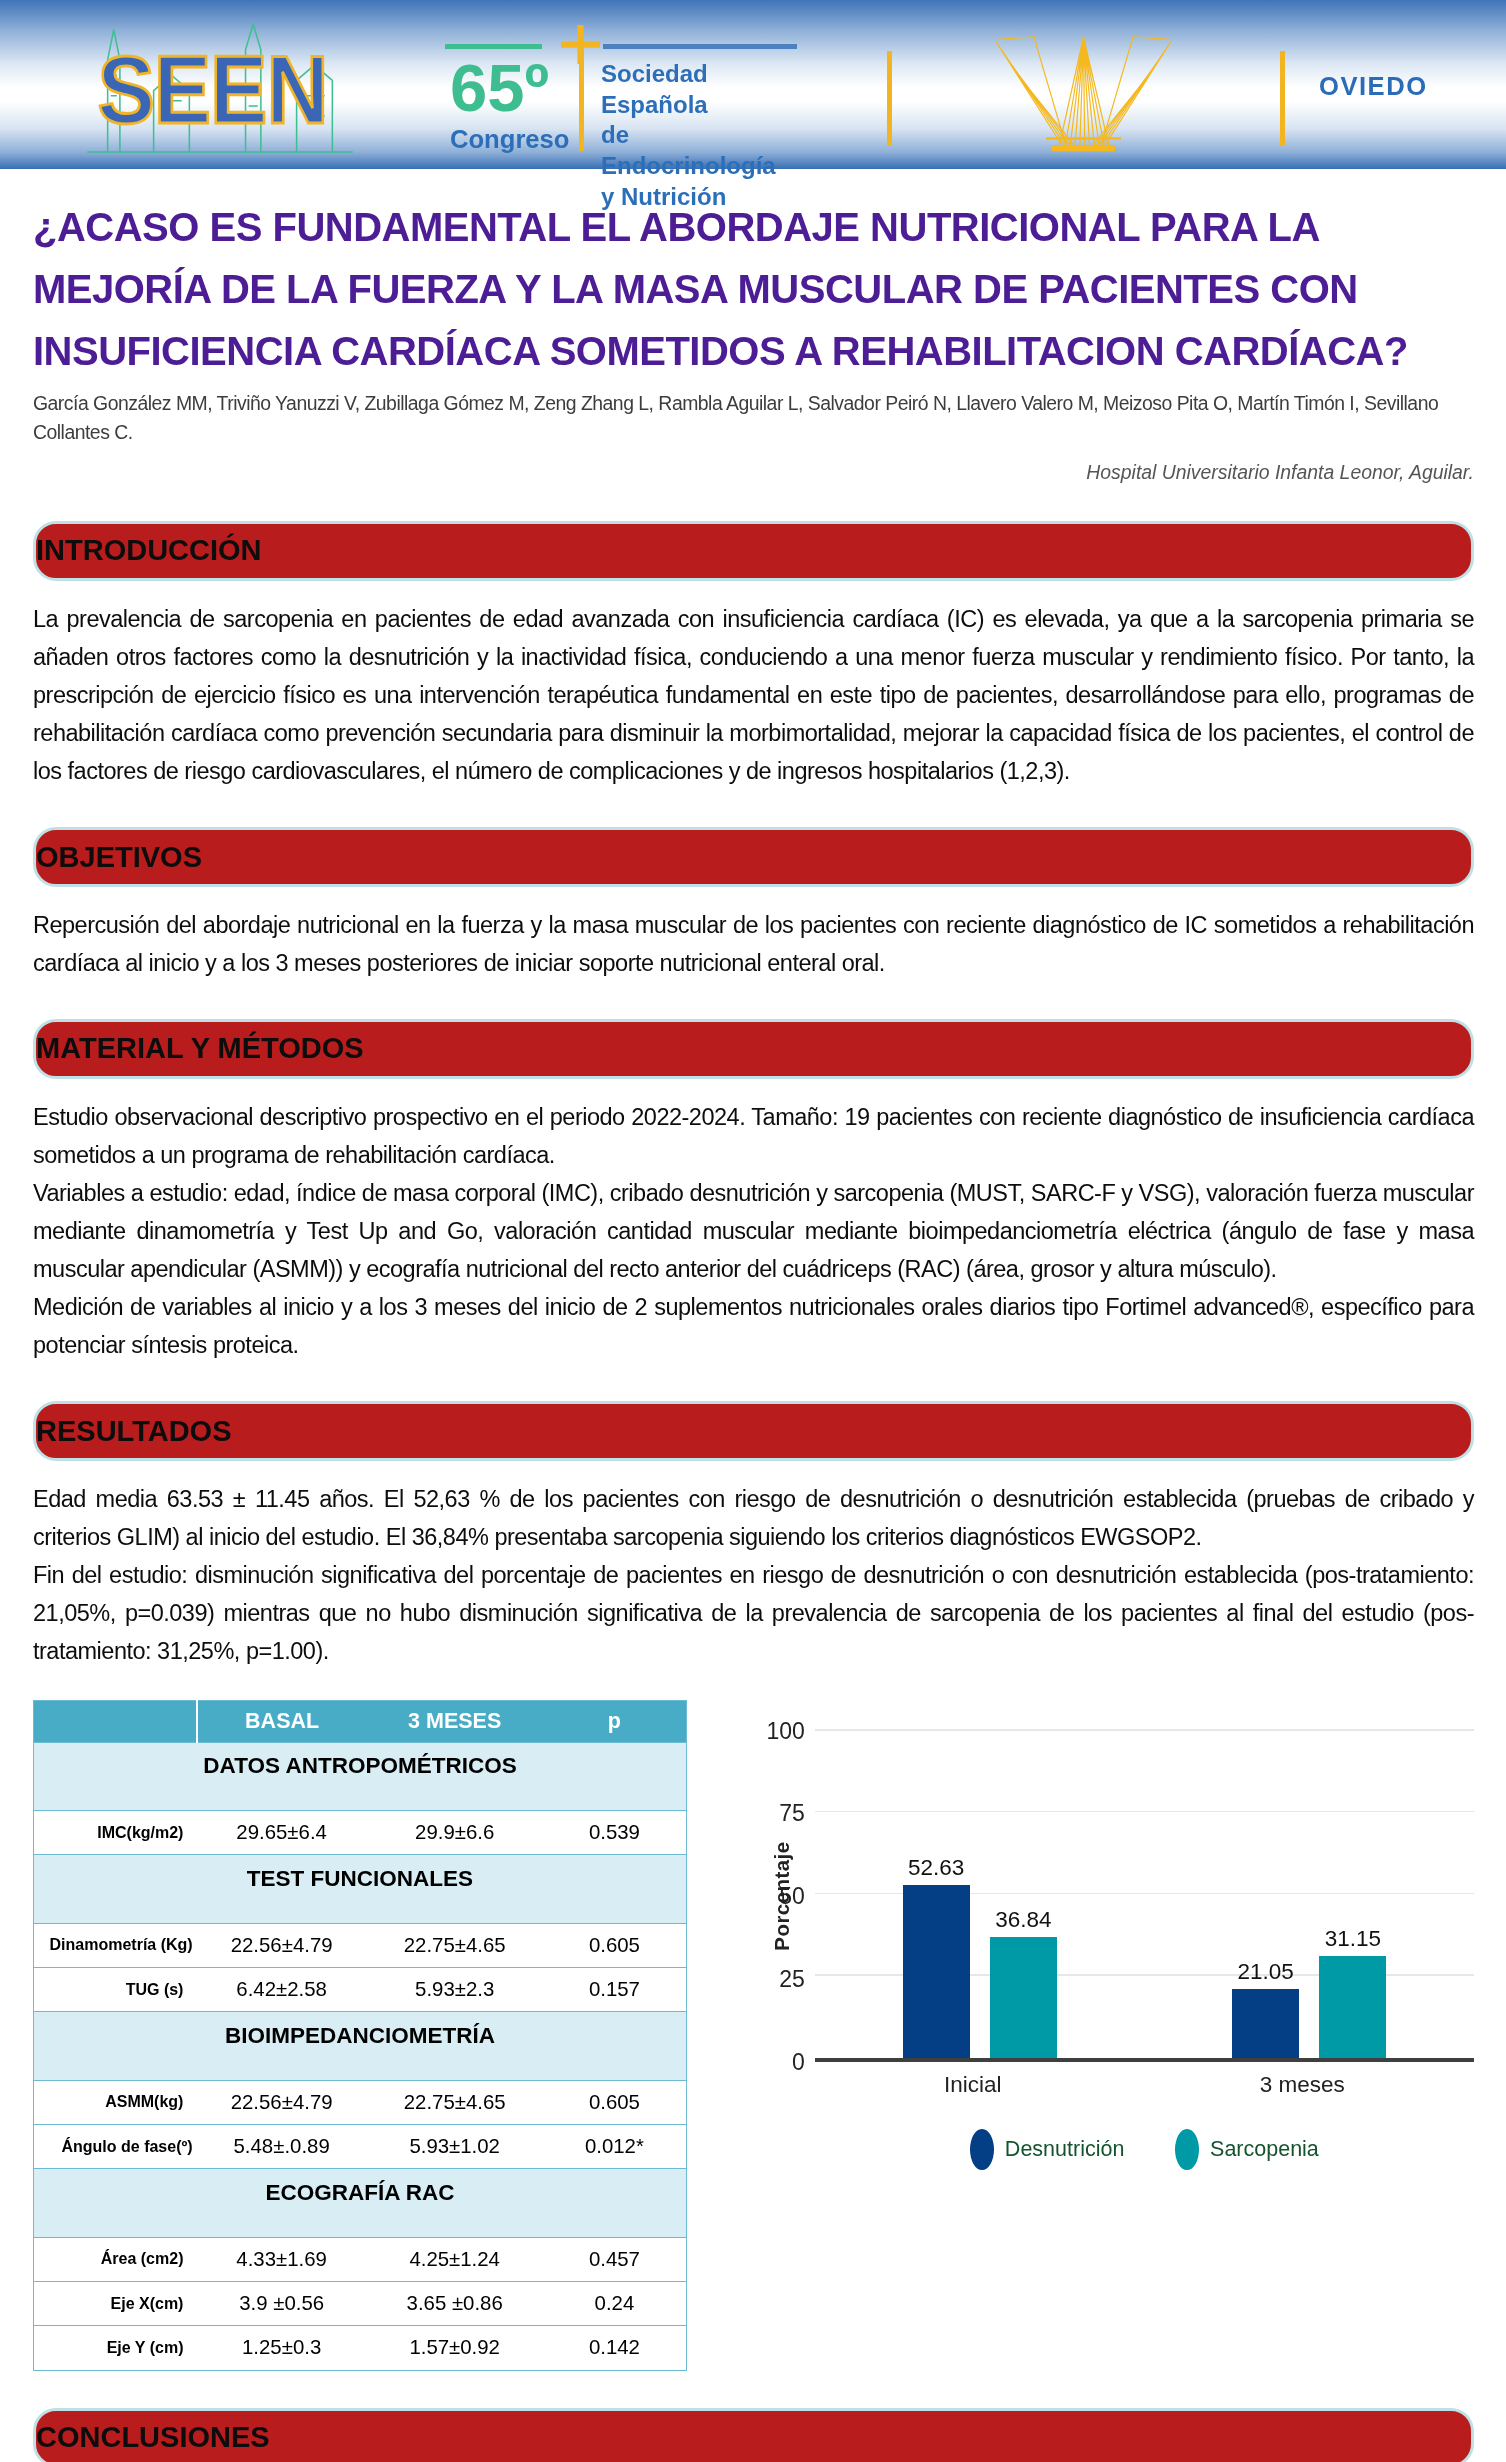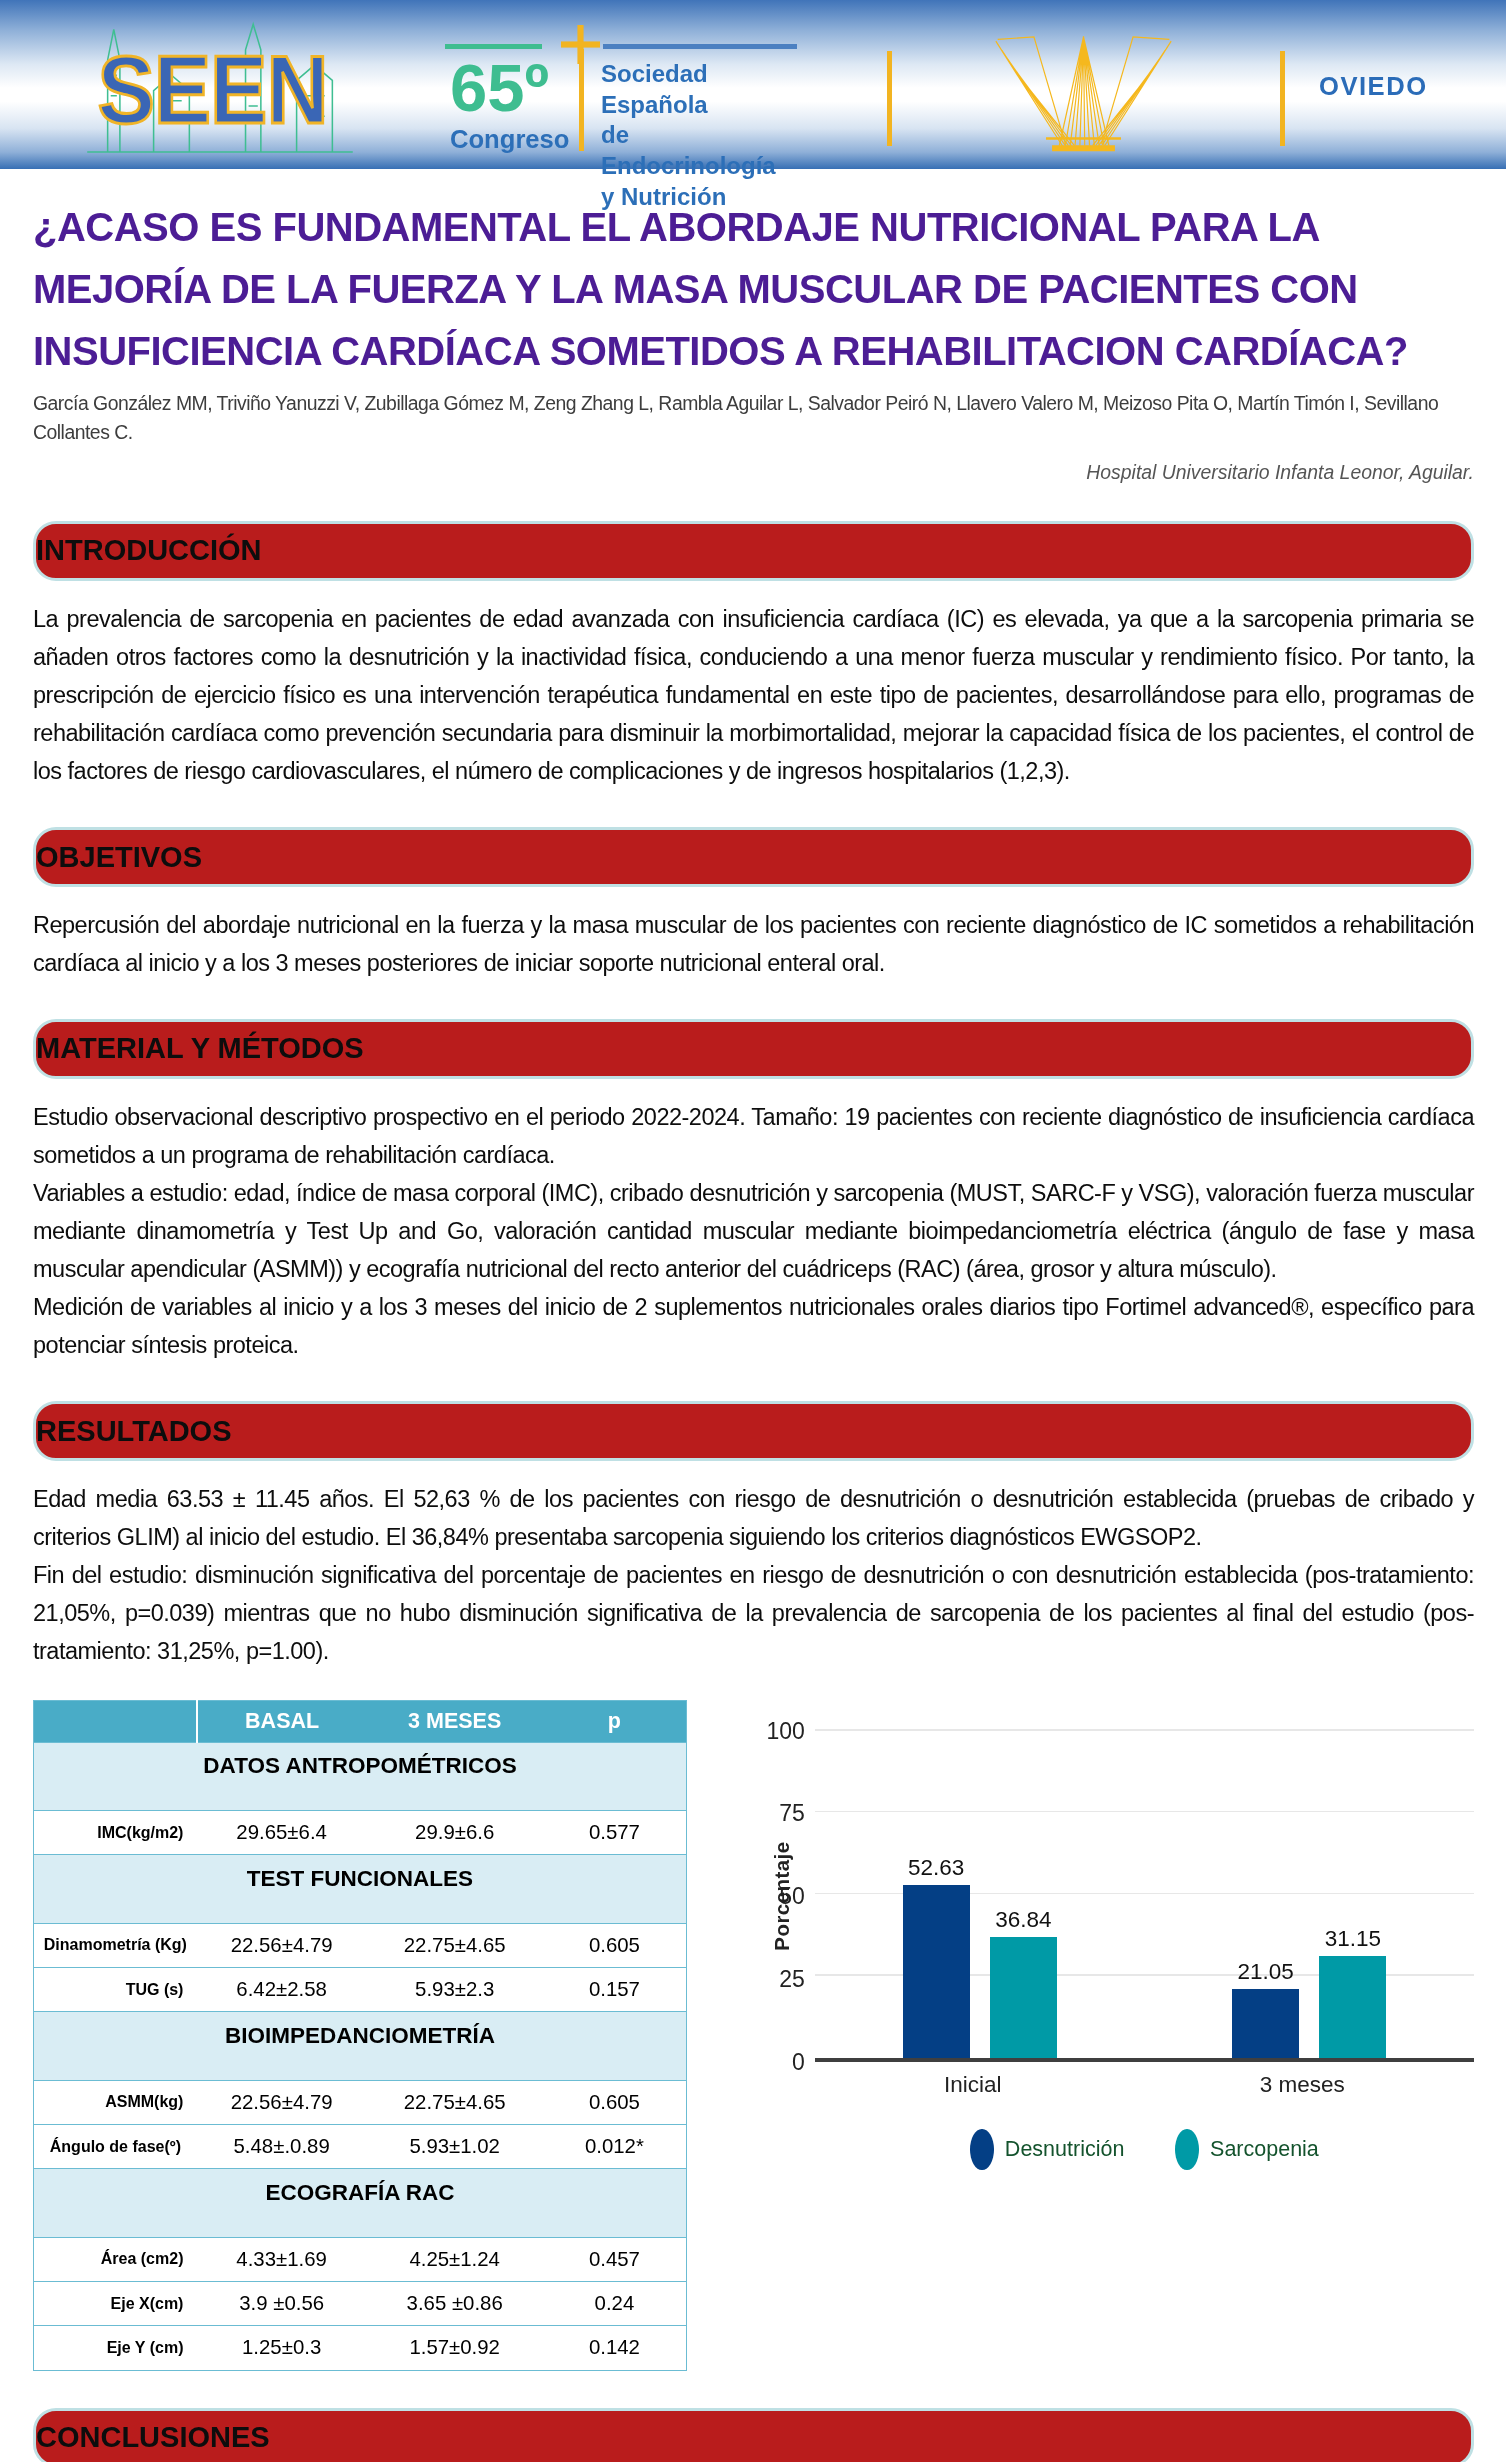--- a/index.html
+++ b/index.html
@@ -42,21 +42,21 @@
 
   
   .results-flex{display:flex;align-items:flex-start;gap:36px;margin-top:29px;}
   table.results{border-collapse:collapse;width:654px;border:1.5px solid #6BBCD3;}
   table.results th,table.results td{border-top:1.5px solid #6BBCD3;border-bottom:1.5px solid #6BBCD3;}
   table.results thead th{background:#49ACC7;color:#fff;font-size:21.5px;font-weight:700;padding:8.2px 4.1px;}
   table.results thead th.col-label{border-right:2px solid #fff;}
   td.section-cell{background:#D9EDF4;font-size:22.5px;font-weight:700;text-align:center;
     padding:10.2px 4.1px 31px;color:#000;}
   th.row-label{background:#fff;font-size:16px;font-weight:700;text-align:right;padding:10.2px 13.3px 10.2px 4.1px;color:#000;}
-  th.row-label.center{text-align:center;padding-right:4.1px;}
+  th.row-label.center{padding-right:4.1px;}
   td.val{background:#fff;font-size:20.4px;text-align:center;padding:10.2px 4.1px;color:#000;}
   col.c-label{width:25%;}col.c-basal{width:26%;}col.c-meses{width:27%;}col.c-p{width:22%;}
 
   
   .chart{flex:1;padding-top:31px;}
   .chart-grid{display:grid;grid-template-columns:36px 56px 1fr;}
   .ylabel-cell{position:relative;}
   .ylabel{position:absolute;top:50%;left:5.1px;transform:translate(-0%, -50%) rotate(-90deg);
     transform-origin:center;font-size:20.4px;font-weight:800;color:#222;white-space:nowrap;letter-spacing:0.5px;}
   .yticks{position:relative;}
@@ -182,21 +182,21 @@
           </tr>
         </thead>
         <tbody id="results-tbody">
             <tr>
               <td colspan="4" class="section-cell">DATOS ANTROPOMÉTRICOS</td>
             </tr>
             <tr>
               <th class="row-label">IMC(kg/m2)</th>
               <td class="val">29.65±6.4</td>
               <td class="val">29.9±6.6</td>
-              <td class="val">0.577</td>
+              <td class="val">0.539</td>
             </tr>
             <tr>
               <td colspan="4" class="section-cell">TEST FUNCIONALES</td>
             </tr>
             <tr>
               <th class="row-label center">Dinamometría (Kg)</th>
               <td class="val">22.56±4.79</td>
               <td class="val">22.75±4.65</td>
               <td class="val">0.605</td>
             </tr>

